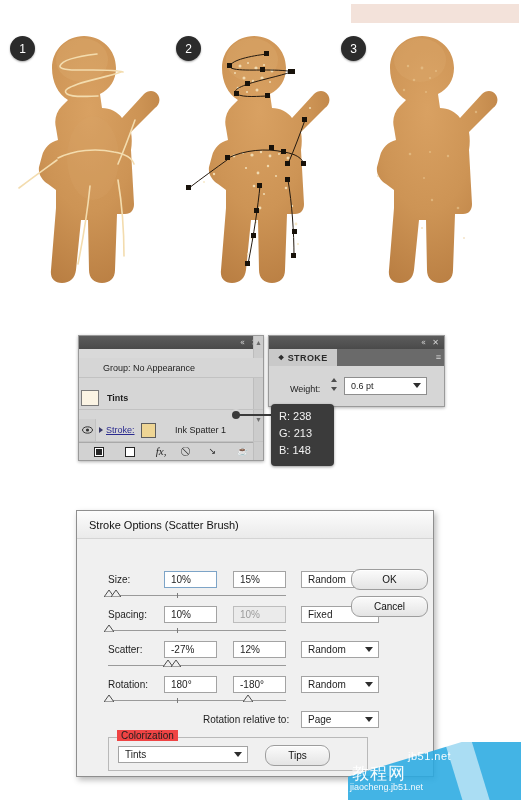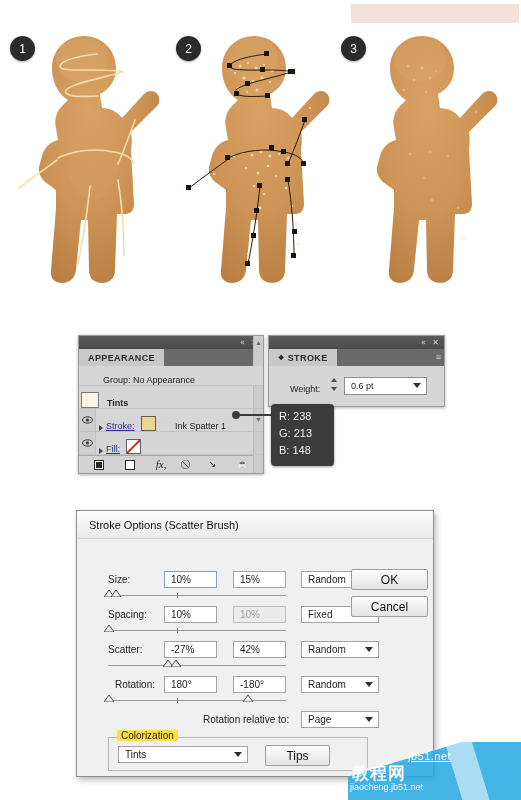--- a/index.html
+++ b/index.html
@@ -39,21 +39,21 @@
   .panel-tab{
     background:#c9c9c9;color:#2a2a2a;font-size:9px;font-weight:bold;letter-spacing:.4px;
     display:flex;align-items:center;padding:0 9px;font-family:"Liberation Sans", sans-serif;
   }
   .panel-tab-filler{flex:1;background:#6a6a6a;}
   .panel-menu{position:absolute;right:4px;top:3px;color:#d8d8d8;font-size:9px;line-height:10px;letter-spacing:-1px;}
 
   
   #appearance-panel{left:78px;top:335px;width:184px;}
   .app-body{background:#d6d6d6;}
-  .app-row{height:22px;display:flex;align-items:flex-end;border-bottom:1px solid #c2c2c2;position:relative;font-size:9px;color:#1d1d1d;}
+  .app-row{height:22px;display:flex;align-items:center;border-bottom:1px solid #c2c2c2;position:relative;font-size:9px;color:#1d1d1d;margin-top:9px;}
   .app-row.group{height:19px;background:#d6d6d6;}
   .eye-cell{width:16px;height:100%;display:flex;align-items:center;justify-content:center;border-right:1px solid #c2c2c2;background:#cfcfcf;}
   .eye{width:11px;height:8px;position:relative;}
   .eye svg{display:block;}
   .tri{width:0;height:0;border-left:4px solid #3a3a6a;border-top:3px solid transparent;border-bottom:3px solid transparent;margin:0 3px 0 3px;}
   .lbl-link{color:#2b2b8f;text-decoration:underline;font-size:9px;}
   .row-txt{font-size:9px;color:#1d1d1d;}
   .thumb{width:16px;height:14px;border:1px solid #7a7a7a;background:#fbf4e4;margin-left:2px;}
   .swatch{width:13px;height:13px;border:1px solid #5d5d5d;margin-left:6px;background:#eed594;}
   .swatch-none{width:13px;height:13px;border:1px solid #5d5d5d;margin-left:6px;background:#fff;position:relative;overflow:hidden;}
@@ -117,34 +117,34 @@
   .selarrow{position:absolute;right:5px;top:5px;width:0;height:0;border-left:4px solid transparent;border-right:4px solid transparent;border-top:5px solid #2d2d2d;}
 
   .track{position:absolute;height:1px;background:#9a9a9a;}
   .mkout{position:absolute;width:10px;height:7px;}
   .mkout svg{display:block;}
   .tick{position:absolute;width:1px;height:5px;background:#7a7a7a;}
 
   .btn{
     position:absolute;height:19px;width:75px;
     background:linear-gradient(#fbfbfb,#e4e4e4);
-    border:1px solid #9d9d9d;border-radius:2px;
-    font-size:12px;color:#111;display:flex;align-items:center;justify-content:center;
+    border:1px solid #9d9d9d;border-radius:9px;
+    font-size:10px;color:#111;display:flex;align-items:center;justify-content:center;
     box-shadow:0 1px 0 rgba(255,255,255,.7) inset;
   }
 
   .group-box{position:absolute;left:31px;top:198px;width:258px;height:32px;border:1px solid #b9b9b9;}
-  .group-legend{position:absolute;left:40px;top:191px;background:#fde047;padding:0 4px;font-size:10px;color:#1d1d1d;}
+  .group-legend{position:absolute;left:40px;top:191px;background:#ef4444;padding:0 4px;font-size:10px;color:#1d1d1d;}
 
   
   #watermark{position:absolute;left:348px;top:742px;width:173px;height:58px;overflow:hidden;pointer-events:none;}
   .wm-band{position:absolute;left:-10px;top:6px;width:220px;height:80px;background:#29aae1;transform:rotate(-17deg);opacity:.88;}
   .wm-band2{position:absolute;left:108px;top:-20px;width:26px;height:110px;background:#ffffff;transform:rotate(-17deg);opacity:.55;}
-  .wm-en{position:absolute;left:60px;top:8px;color:#ffffff;font-size:11px;font-family:"Liberation Sans", sans-serif;letter-spacing:.5px;opacity:.95;text-decoration:underline;}
-  .wm-cn{position:absolute;left:4px;top:20px;color:#ffffff;font-size:17px;font-weight:bold;letter-spacing:1px;opacity:.95;font-family:"DejaVu Sans", sans-serif;}
+  .wm-en{position:absolute;left:60px;top:8px;color:#ffffff;font-size:11px;font-family:"Liberation Sans", sans-serif;letter-spacing:.5px;opacity:.95;}
+  .wm-cn{position:absolute;left:4px;top:20px;color:#ffffff;font-size:17px;font-weight:normal;letter-spacing:1px;opacity:.95;font-family:"DejaVu Sans", sans-serif;}
   .wm-url{position:absolute;left:2px;top:40px;color:#ffffff;font-size:9px;opacity:.92;}
 </style>
 </head>
 <body>
 
 <div class="stage">
 
   <div class="illus">
     <div class="peach-bar"></div>
 
@@ -335,25 +335,20 @@
       </g>
     </svg>
     <div class="badge b3">3</div>
   </div>
 
   <div class="panel" id="appearance-panel">
     <div class="panel-bar">
       <span class="mini" style="right:18px;">«</span>
       <span class="mini" style="right:5px;">✕</span>
     </div>
-    <div class="panel-tabrow">
-      <div class="panel-tab">APPEARANCE</div>
-      <div class="panel-tab-filler"></div>
-      <span class="panel-menu">≡</span>
-    </div>
 
     <div class="app-body">
       <div class="scroll-col">
         <div class="scroll-arrow" style="margin-top:2px;">▲</div>
         <div class="scroll-arrow" style="margin-top:68px;">▼</div>
       </div>
 
       <div class="app-row group">
         <span class="row-txt" style="margin-left:24px;">Group: No Appearance</span>
       </div>
@@ -371,33 +366,20 @@
                 <circle cx="5.5" cy="4" r="1.6" fill="#333"></circle>
               </svg>
           </span>
         </div>
         <span class="tri"></span>
         <span class="lbl-link">Stroke:</span>
         <span class="swatch"></span>
         <span class="brushname">Ink Spatter 1</span>
       </div>
 
-      <div class="app-row">
-        <div class="eye-cell">
-          <span class="eye">
-            <svg width="11" height="8" viewBox="0 0 11 8">
-                <ellipse cx="5.5" cy="4" rx="5" ry="3.2" fill="none" stroke="#333" stroke-width="1"></ellipse>
-                <circle cx="5.5" cy="4" r="1.6" fill="#333"></circle>
-              </svg>
-          </span>
-        </div>
-        <span class="tri"></span>
-        <span class="lbl-link">Fill:</span>
-        <span class="swatch-none"></span>
-      </div>
 
     </div>
 
     <div class="app-foot">
       <span class="sq-filled"></span>
       <span class="sq-open"></span>
       <span class="foot-ico" style="font-style:italic;font-family:'Liberation Serif',serif;font-size:11px;">fx,</span>
       <span class="foot-ico">⃠</span>
       <span class="foot-ico">↘</span>
       <span class="foot-ico">☕</span>
@@ -490,41 +472,41 @@
             </svg>
         </span>
       </div>
 
       <div class="fld-row" style="top:102px;">
         <span class="fld-label" style="left:31px;top:3px;">Scatter:</span>
         <div class="txtbox" style="left:87px;top:0px;width:53px;">
           <span>-27%</span>
         </div>
         <div class="txtbox" style="left:156px;top:0px;width:53px;">
-          <span>42%</span>
+          <span>12%</span>
         </div>
         <div class="selbox" style="left:224px;top:0px;width:78px;">
           <span>Random</span>
           <span class="selarrow"></span>
         </div>
         <div class="track" style="left:31px;top:24px;width:178px;"></div>
         <span class="mkout" style="left:86px;top:19px;">
           <svg width="10" height="7" viewBox="0 0 10 7">
               <polygon points="5,0 10,7 0,7" fill="#efefef" stroke="#4f4f4f" stroke-width="1"></polygon>
             </svg>
         </span>
         <span class="mkout" style="left:94px;top:19px;">
           <svg width="10" height="7" viewBox="0 0 10 7">
               <polygon points="5,0 10,7 0,7" fill="#efefef" stroke="#4f4f4f" stroke-width="1"></polygon>
             </svg>
         </span>
       </div>
 
       <div class="fld-row" style="top:137px;">
-        <span class="fld-label" style="left:38px;top:3px;">Rotation:</span>
+        <span class="fld-label" style="left:31px;top:3px;">Rotation:</span>
         <div class="txtbox" style="left:87px;top:0px;width:53px;">
           <span>180°</span>
         </div>
         <div class="txtbox" style="left:156px;top:0px;width:53px;">
           <span>-180°</span>
         </div>
         <div class="selbox" style="left:224px;top:0px;width:78px;">
           <span>Random</span>
           <span class="selarrow"></span>
         </div>

